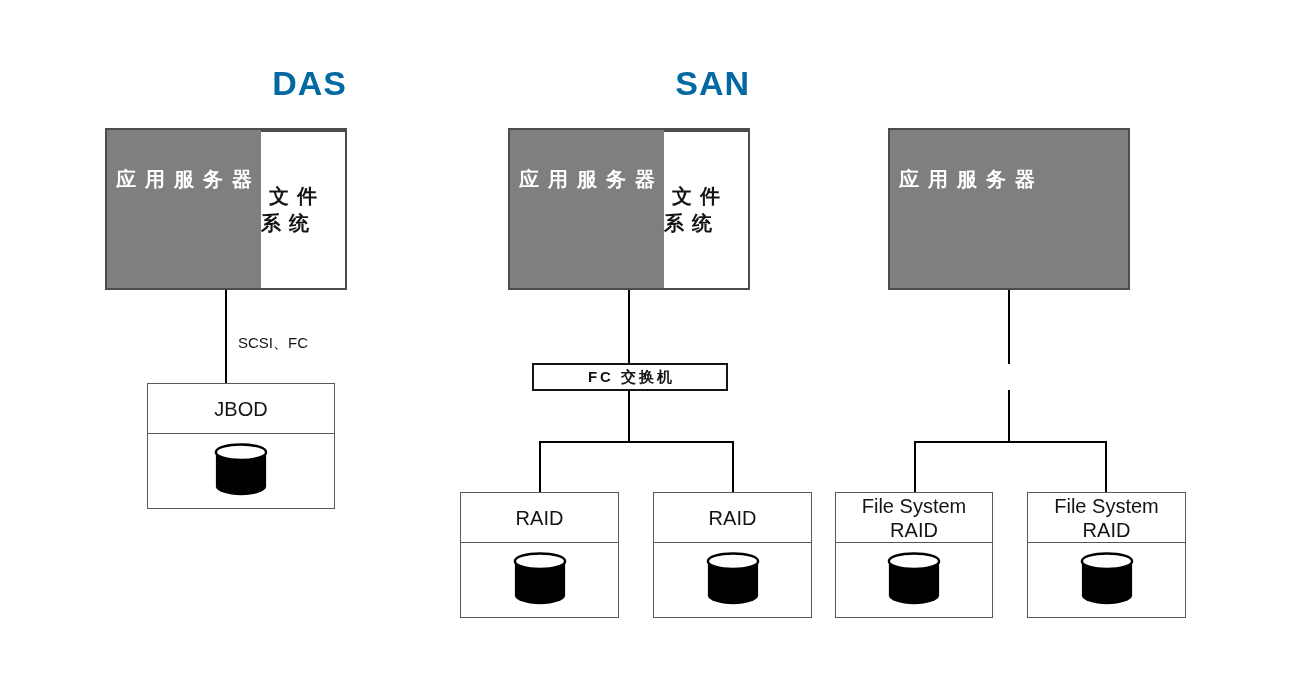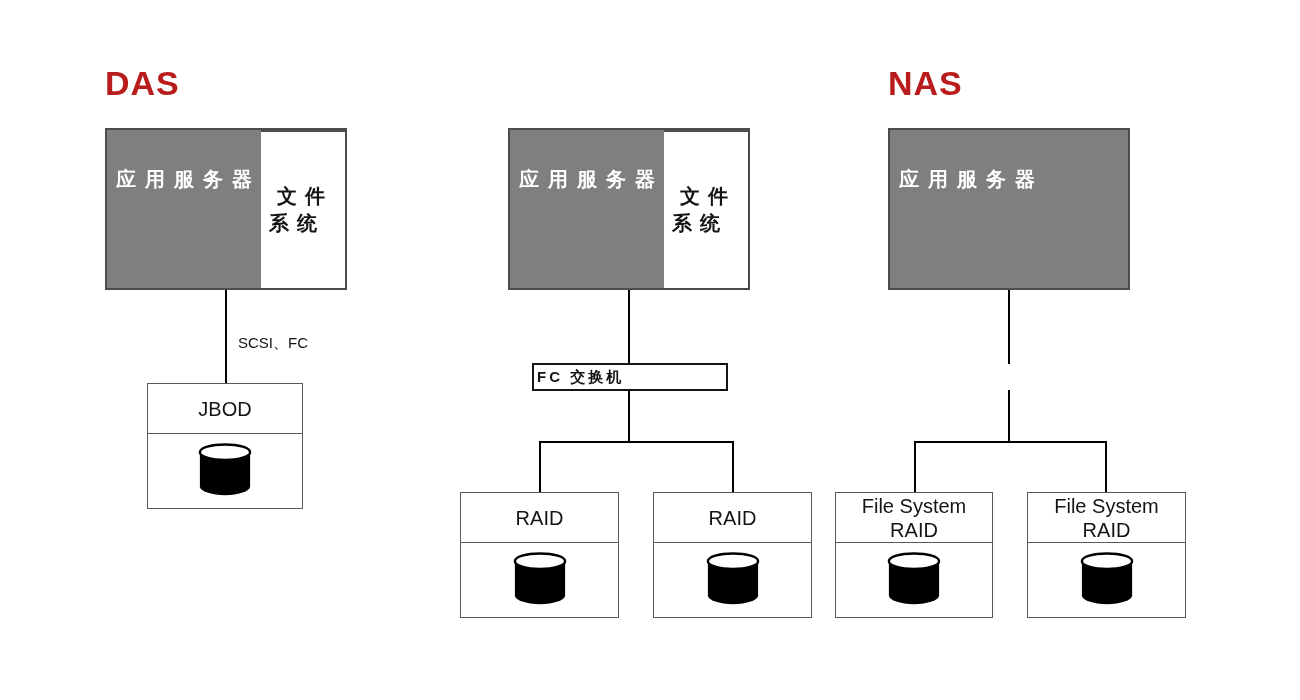--- a/index.html
+++ b/index.html
@@ -5,33 +5,33 @@
   :root{
     --server_fill:#7f7f7f; --server_border:#4c4c4c; --storage_border:#595959;
     --switch_border:#141414; --line:#000; --server_text:#fff; --text:#141414; --background:#fff;
   }
   html,body{margin:0;padding:0;background:#fff;}
   .canvas{
     position:relative;width:1300px;height:700px;background:var(--background);
     font-family:"Liberation Sans","DejaVu Sans",sans-serif;color:var(--text);overflow:hidden;
   }
   .abs{position:absolute;}
-  .col-title{font-size:34px;font-weight:700;text-align:left;letter-spacing:1px;color:#b91c1c;}
+  .col-title{font-size:34px;font-weight:700;text-align:right;letter-spacing:1px;color:#0369a1;}
   .server{box-sizing:border-box;border:2px solid var(--server_border);background:var(--server_fill);
     display:flex;flex-direction:row;}
   .server .app{height:98px;display:flex;align-items:center;justify-content:center;
     color:var(--server_text);font-size:20px;font-weight:700;letter-spacing:9px;text-indent:9px;}
   .server .fs{flex:1;background:#fff;border-top:2px solid var(--server_border);
     display:flex;align-items:center;justify-content:center;color:var(--text);
-    font-size:20px;font-weight:700;letter-spacing:8px;text-indent:8px;padding-left:8px;}
+    font-size:20px;font-weight:700;letter-spacing:8px;text-indent:8px;}
   .vline{width:2px;background:var(--line);}
   .hline{height:2px;background:var(--line);}
   .link-label{font-size:15px;font-weight:500;color:var(--text);white-space:nowrap;}
   .switch{box-sizing:border-box;border:2px solid var(--switch_border);background:#fff;
-    display:flex;align-items:center;font-size:15px;font-weight:600;
+    display:flex;align-items:center;justify-content:center;font-size:15px;font-weight:600;
     letter-spacing:3px;text-indent:3px;color:var(--text);white-space:nowrap;}
   .storage{box-sizing:border-box;border:1.5px solid var(--storage_border);background:#fff;
     display:flex;flex-direction:column;}
   .storage .hd{box-sizing:border-box;height:50px;border-bottom:1.5px solid var(--storage_border);
     display:flex;flex-direction:column;align-items:center;justify-content:center;
     font-size:20px;font-weight:500;line-height:24px;color:var(--text);}
   .storage .bd{flex:1;display:flex;align-items:center;justify-content:center;}
   .disk{display:block;}
 </style>
 </head>
@@ -42,33 +42,34 @@
   <div class="abs col-title" style="left:105px;top:64px;width:242px;">DAS</div>
 
   <div class="abs server" style="left:105px;top:128px;width:242px;height:162px;">
     <div class="app">应用服务器</div>
     <div class="fs">文件系统</div>
   </div>
 
   <div class="abs vline" style="left:225px;top:290px;height:94px;"></div>
   <div class="abs link-label" style="left:238px;top:334px;">SCSI、FC</div>
 
-  <div class="abs storage" style="left:147px;top:383px;width:156px;height:126px;">
+  <div class="abs storage" style="left:147px;top:383px;width:188px;height:126px;">
     <div class="hd">
       <span>JBOD</span>
       <span></span>
     </div>
     <div class="bd">
       <svg class="disk" width="56" height="56" viewBox="0 0 58 58">
         <path d="M3 9 L3 45 A26 9 0 0 0 55 45 L55 9 Z" fill="#000"></path>
         <ellipse cx="29" cy="9.5" rx="26" ry="8" fill="#fff" stroke="#000" stroke-width="2.5"></ellipse>
       </svg>
     </div>
   </div>
 
+  <div class="abs col-title" style="left:508px;top:64px;width:242px;">SAN</div>
 
   <div class="abs server" style="left:508px;top:128px;width:242px;height:162px;">
     <div class="app">应用服务器</div>
     <div class="fs">文件系统</div>
   </div>
 
   <div class="abs vline" style="left:628px;top:290px;height:74px;"></div>
 
   <div class="abs switch" style="left:532px;top:363px;width:196px;height:28px;">
     <span>FC 交换机</span>
@@ -98,21 +99,20 @@
       <span></span>
     </div>
     <div class="bd">
       <svg class="disk" width="56" height="56" viewBox="0 0 58 58">
         <path d="M3 9 L3 45 A26 9 0 0 0 55 45 L55 9 Z" fill="#000"></path>
         <ellipse cx="29" cy="9.5" rx="26" ry="8" fill="#fff" stroke="#000" stroke-width="2.5"></ellipse>
       </svg>
     </div>
   </div>
 
-  <div class="abs col-title" style="left:888px;top:64px;width:242px;">NAS</div>
 
   <div class="abs server" style="left:888px;top:128px;width:242px;height:162px;">
     <div class="app">应用服务器</div>
   </div>
 
   <div class="abs vline" style="left:1008px;top:290px;height:74px;"></div>
 
 
   <div class="abs vline" style="left:1008px;top:390px;height:53px;"></div>
   <div class="abs hline" style="left:914px;top:441px;width:193px;"></div>

